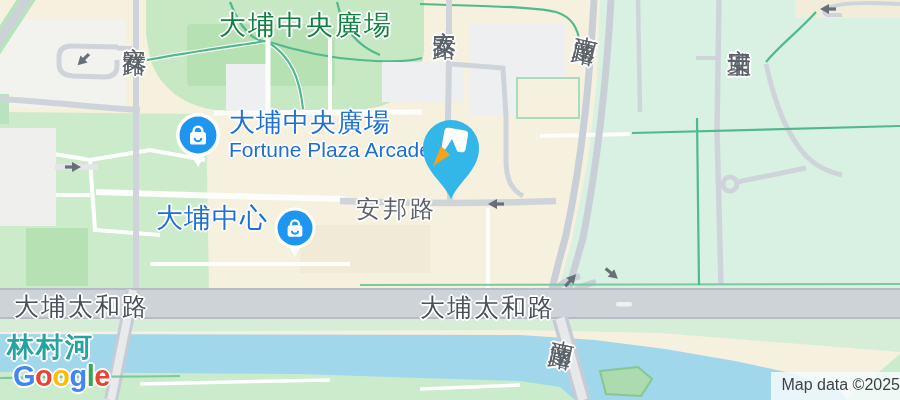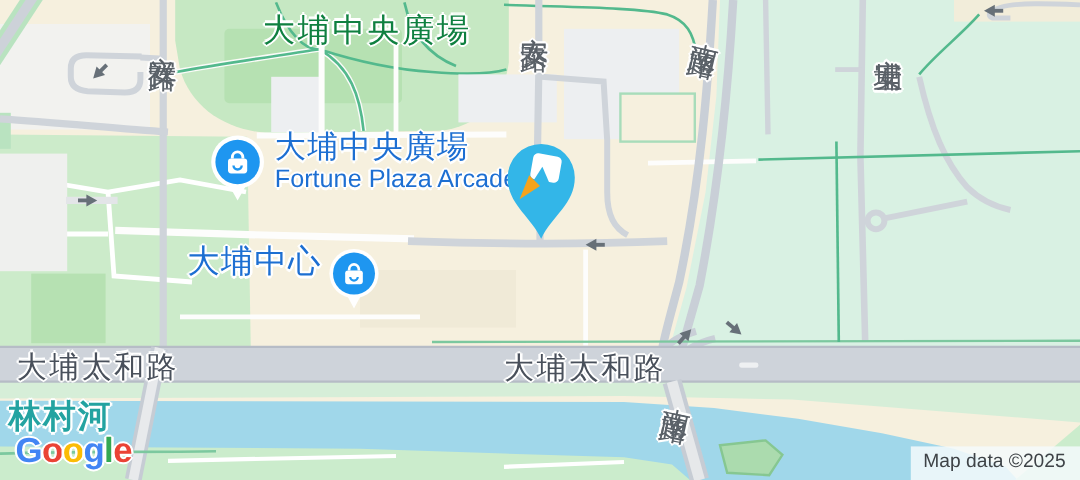--- a/index.html
+++ b/index.html
@@ -25,21 +25,21 @@
   .river-lbl{color:#23a3a1;font-size:27px;letter-spacing:2px;font-weight:700;}
   #google-watermark{
     position:absolute;left:13px;top:360px;z-index:6;
     font-size:29px;font-weight:700;letter-spacing:-0.5px;cursor:pointer;
     text-shadow:-2px 0 0 #fff,2px 0 0 #fff,0 -2px 0 #fff,0 2px 0 #fff,
       -1px -1px 0 #fff,1px -1px 0 #fff,-1px 1px 0 #fff,1px 1px 0 #fff;
   }
   #attribution{
     position:absolute;right:0;bottom:0;z-index:6;
     background:rgba(245,250,252,0.85);
-    padding:4px 12px 6px 10px;font-size:16px;color:#3e4347;margin-top:48px;
+    padding:4px 0 6px 10px;font-size:16px;color:#3e4347;margin-top:48px;
   }
   .rot13{transform:rotate(13deg);transform-origin:top center;}
   .rot12{transform:rotate(12deg);transform-origin:top center;}
 </style>
 </head>
 <body>
 
 <div id="map">
 
   <svg id="terrain" width="900" height="400" viewBox="0 0 900 400">
@@ -181,20 +181,21 @@
 
   <div class="lbl vlabel road rot13" style="left:580px;top:18px;">南運路</div>
 
   <div class="lbl vlabel road" style="left:727px;top:30px;">安埔里</div>
 
   <div class="lbl poi-zh" style="left:229px;top:109px;">大埔中央廣場</div>
   <div class="lbl poi-en" style="left:229px;top:139px;">Fortune Plaza Arcade</div>
 
   <div class="lbl poi-zh" style="left:156px;top:204px;font-size:27px;">大埔中心</div>
 
+  <div class="lbl road" style="left:356px;top:196px;">安邦路</div>
 
   <div class="lbl road-big" style="left:14px;top:293px;">大埔太和路</div>
   <div class="lbl road-big" style="left:420px;top:294px;">大埔太和路</div>
 
   <div class="lbl vlabel road rot12" style="left:556px;top:322px;">南運路</div>
 
   <div class="lbl river-lbl" style="left:7px;top:333px;">林村河</div>
 
   <svg id="markers" width="900" height="400" viewBox="0 0 900 400" style="z-index:5;">
 

